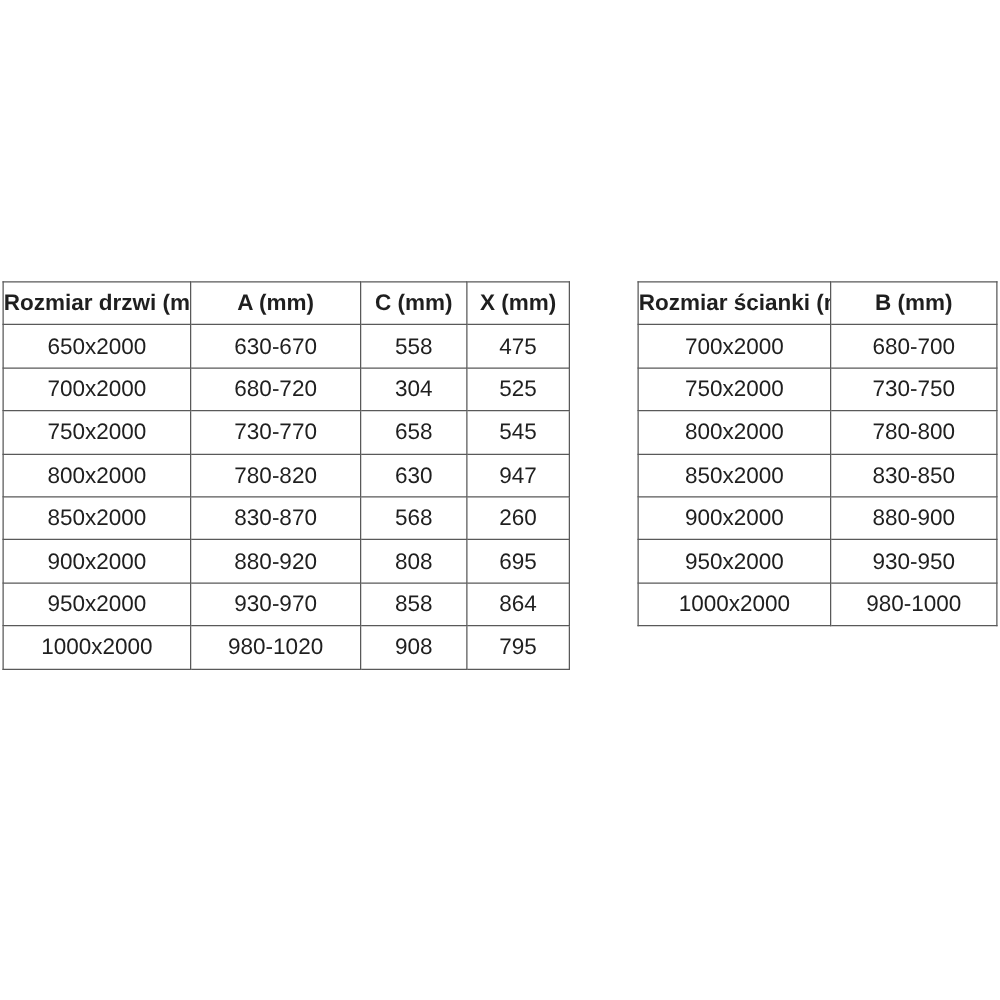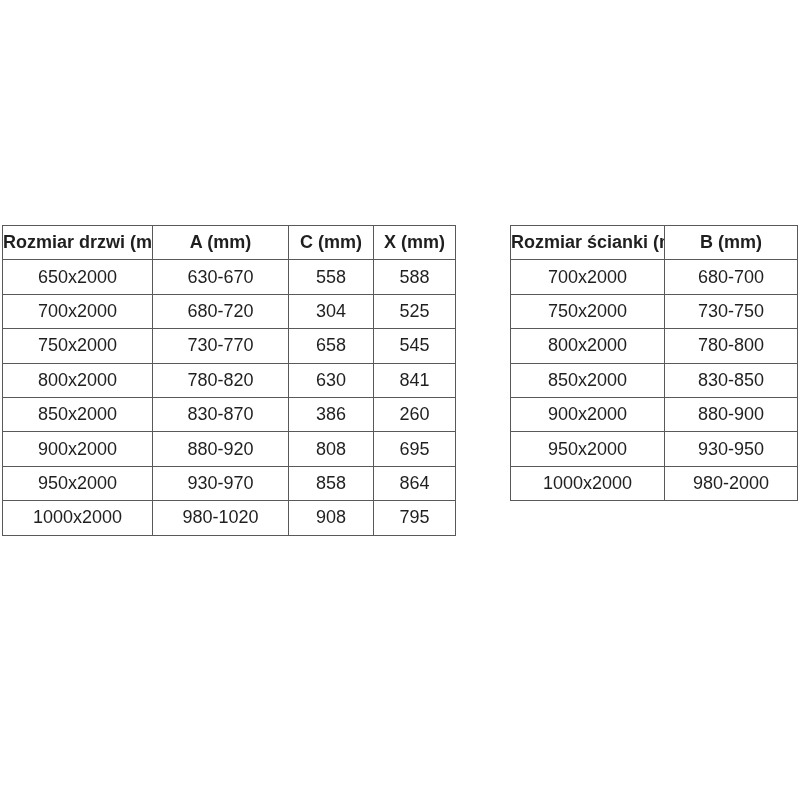--- a/index.html
+++ b/index.html
@@ -71,44 +71,44 @@
           <th>A (mm)</th>
           <th>C (mm)</th>
           <th>X (mm)</th>
         </tr>
     </thead>
     <tbody>
         <tr>
           <td>650x2000</td>
           <td>630-670</td>
           <td>558</td>
-          <td>588</td>
+          <td>475</td>
         </tr>
         <tr>
           <td>700x2000</td>
           <td>680-720</td>
           <td>304</td>
           <td>525</td>
         </tr>
         <tr>
           <td>750x2000</td>
           <td>730-770</td>
           <td>658</td>
           <td>545</td>
         </tr>
         <tr>
           <td>800x2000</td>
           <td>780-820</td>
           <td>630</td>
-          <td>841</td>
+          <td>947</td>
         </tr>
         <tr>
           <td>850x2000</td>
           <td>830-870</td>
-          <td>386</td>
+          <td>568</td>
           <td>260</td>
         </tr>
         <tr>
           <td>900x2000</td>
           <td>880-920</td>
           <td>808</td>
           <td>695</td>
         </tr>
         <tr>
           <td>950x2000</td>
@@ -156,18 +156,18 @@
         <tr>
           <td>900x2000</td>
           <td>880-900</td>
         </tr>
         <tr>
           <td>950x2000</td>
           <td>930-950</td>
         </tr>
         <tr>
           <td>1000x2000</td>
-          <td>980-2000</td>
+          <td>980-1000</td>
         </tr>
       </tbody>
   </table>
 
 </div>
 
 </body></html>

